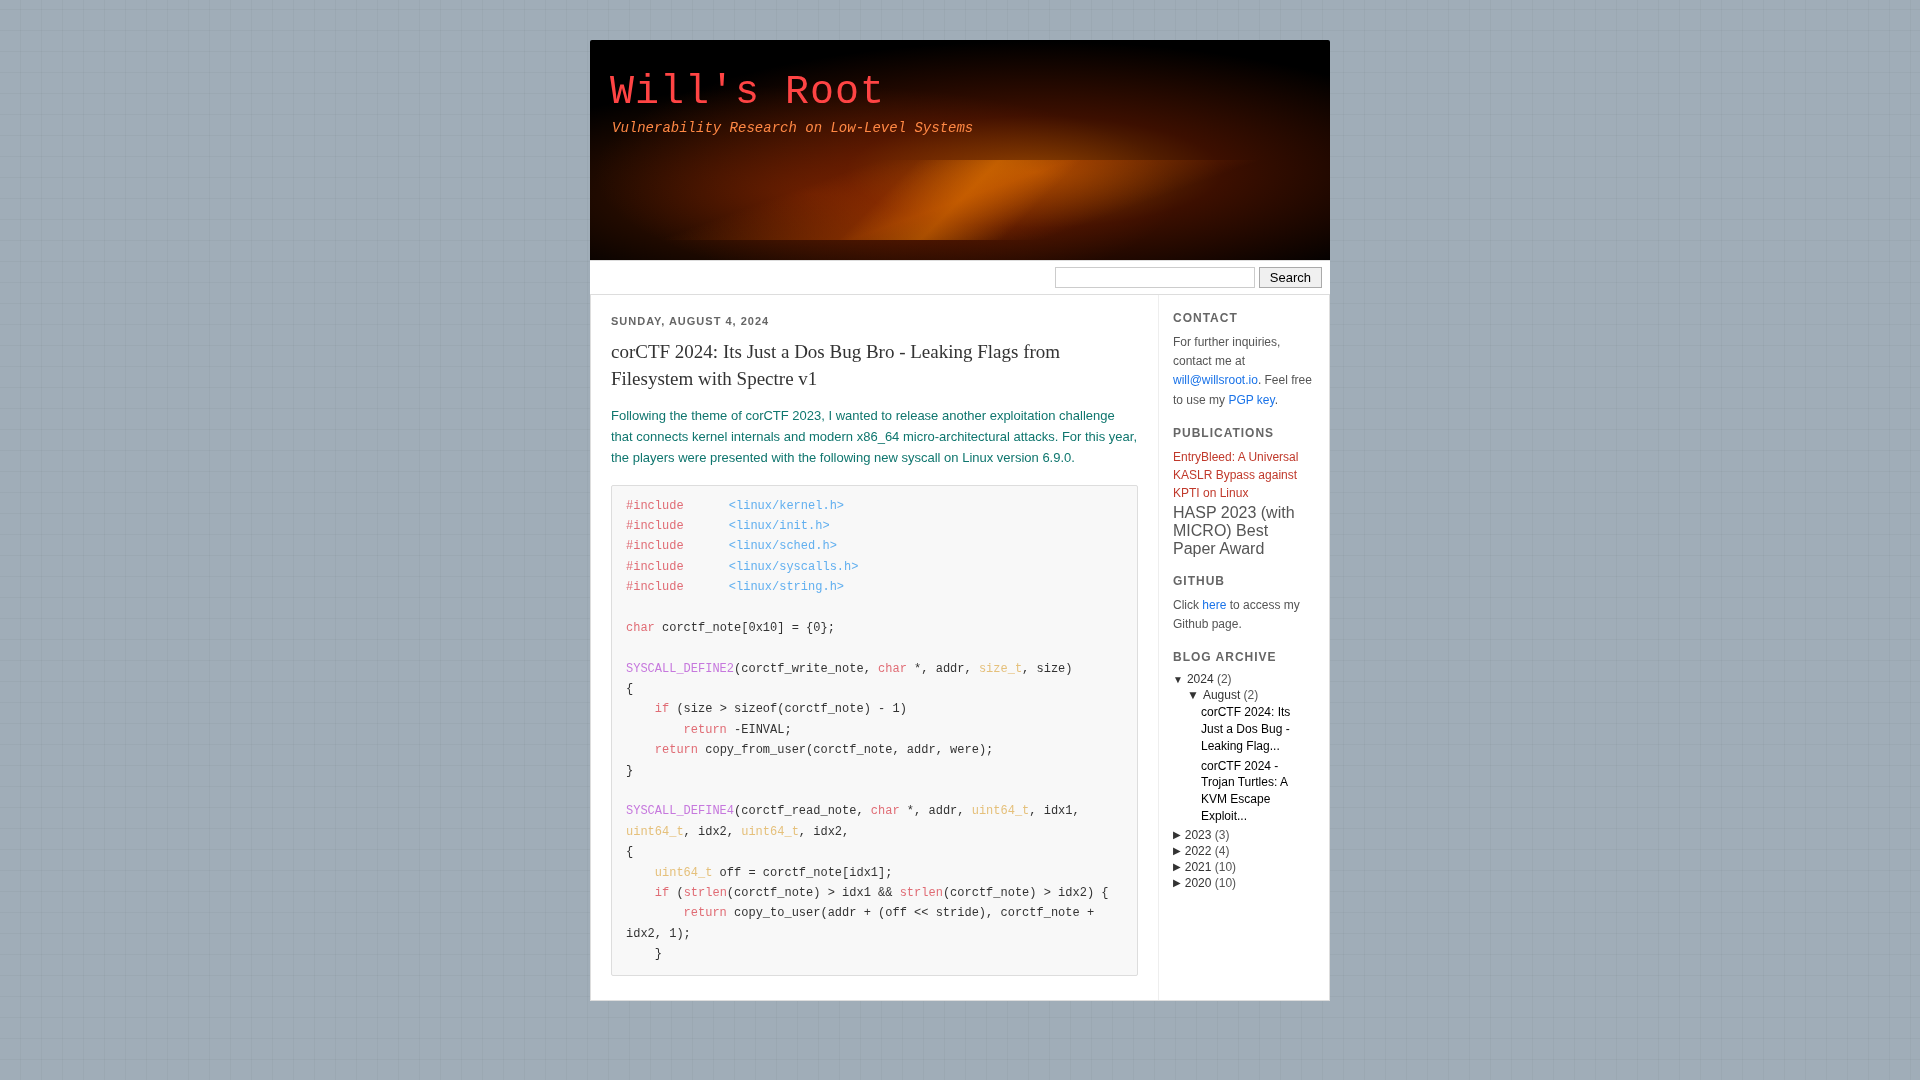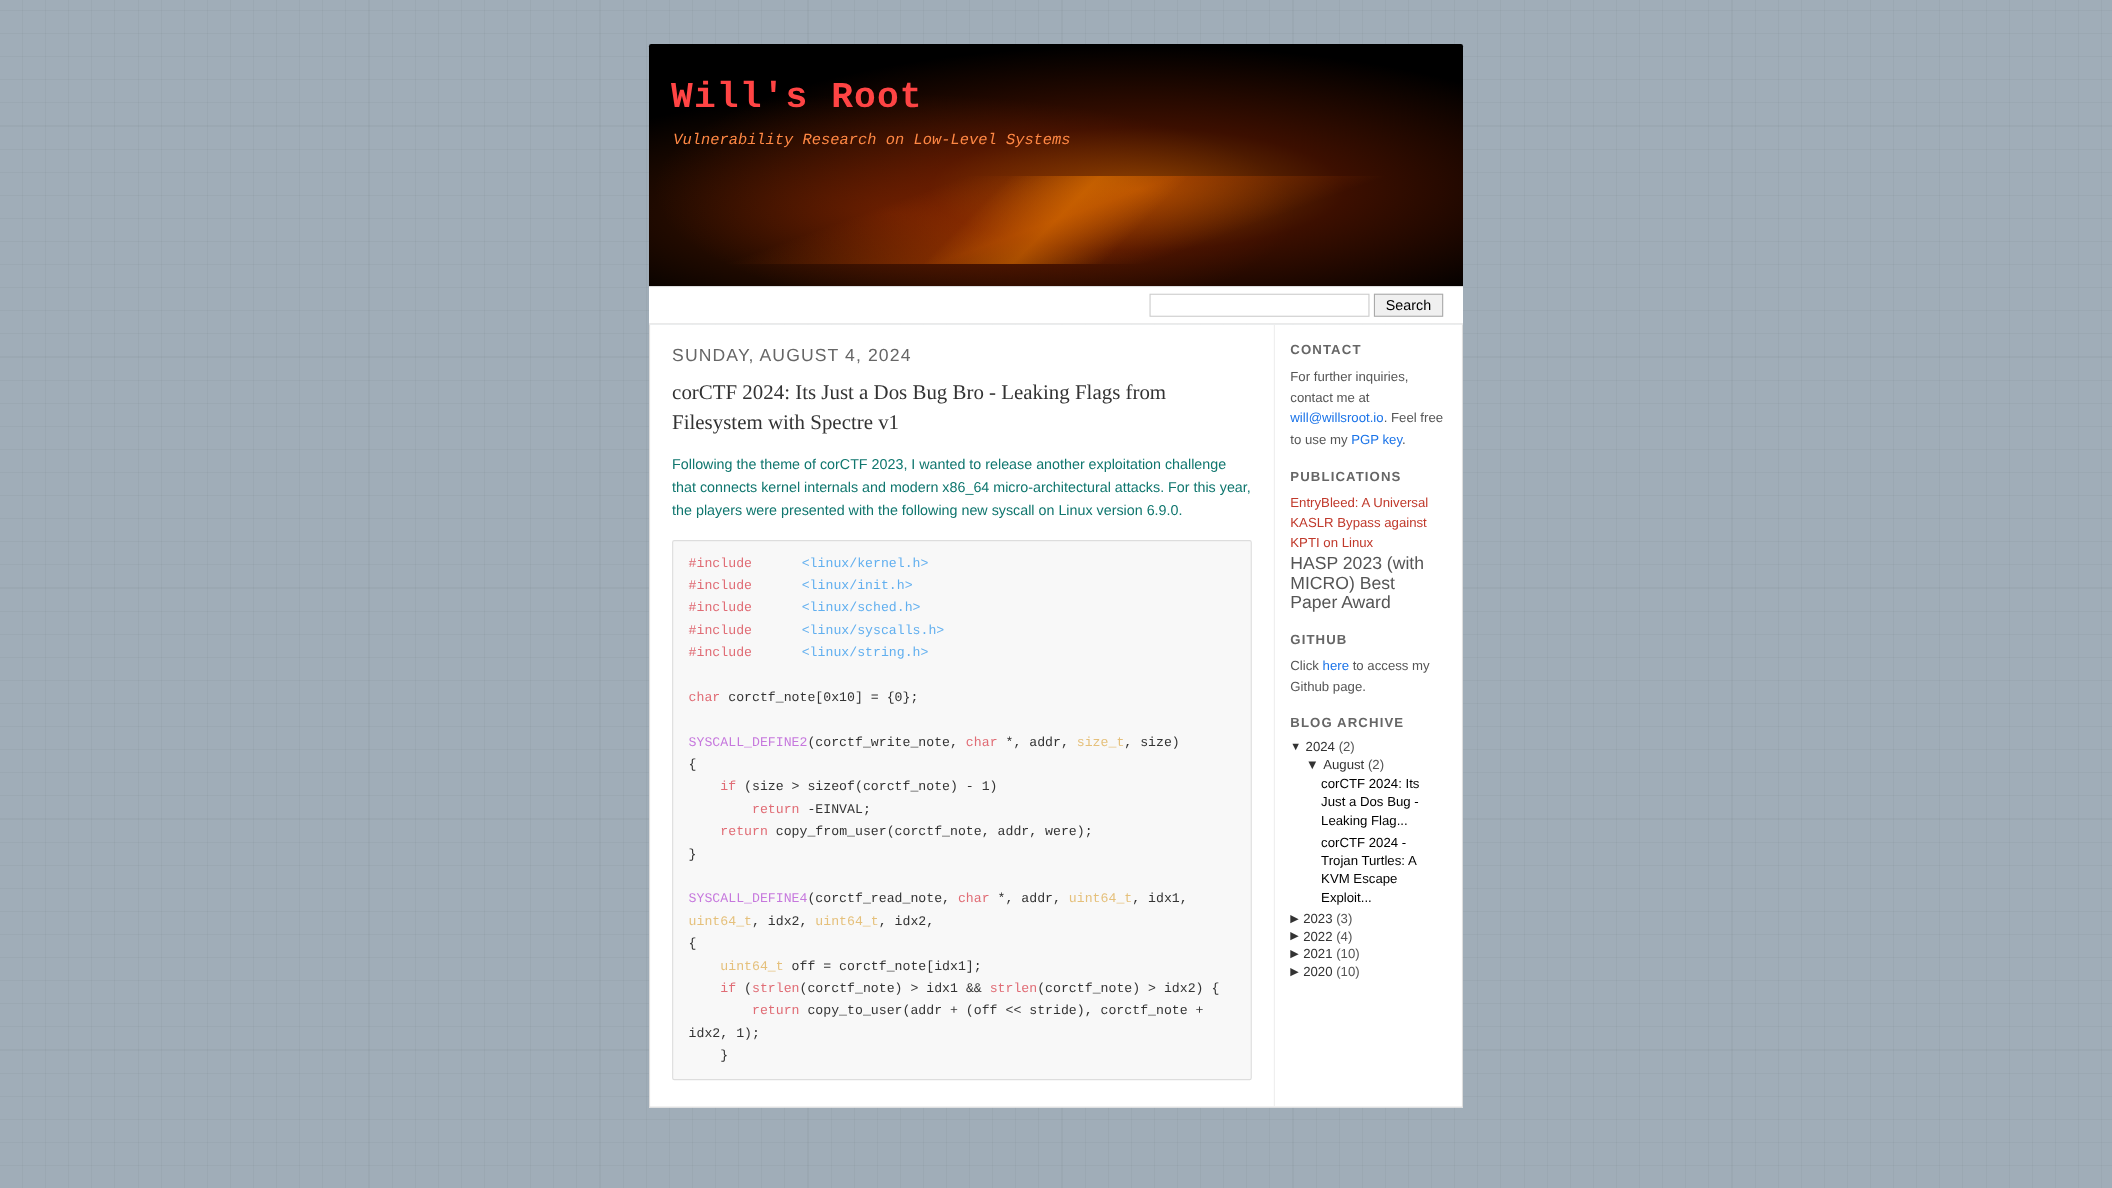--- a/index.html
+++ b/index.html
@@ -40,39 +40,39 @@
       height: 80px;
       background: 
         linear-gradient(135deg, transparent 40%, rgba(255,140,0,0.4) 50%, transparent 60%),
         linear-gradient(160deg, transparent 30%, rgba(255,100,0,0.3) 50%, transparent 70%);
     }
     #header-title {
       position: absolute;
       top: 30px;
       left: 20px;
       font-family: 'Courier New', monospace;
-      font-size: 33px;
+      font-size: 40px;
       color: #ff4444;
-      font-weight: bold;
+      font-weight: normal;
       letter-spacing: 1px;
     }
     #header-subtitle {
       position: absolute;
       top: 80px;
       left: 22px;
       font-family: 'Courier New', monospace;
       font-size: 14px;
       color: #ff8844;
       font-style: italic;
     }
     #navbar {
       background: #fff;
       border-top: 1px solid #ddd;
       border-bottom: 1px solid #ddd;
-      padding: 6px 10px;
+      padding: 6px 0;
       display: flex;
       align-items: center;
       justify-content: flex-end;
     }
     #search-form {
       display: flex;
       align-items: center;
       gap: 4px;
       padding-right: 8px;
     }
@@ -103,22 +103,22 @@
       min-width: 0;
     }
     #sidebar {
       width: 170px;
       flex-shrink: 0;
       padding: 16px 14px;
       font-size: 13px;
       color: #333;
     }
     .post-date {
-      font-size: 16px;
-      font-weight: normal;
+      font-size: 11px;
+      font-weight: bold;
       color: #666;
       letter-spacing: 1px;
       margin-bottom: 12px;
       text-transform: uppercase;
     }
     .post-title {
       font-family: Liberation Serif, serif;
       font-size: 19px;
       color: #333;
       margin-bottom: 14px;

